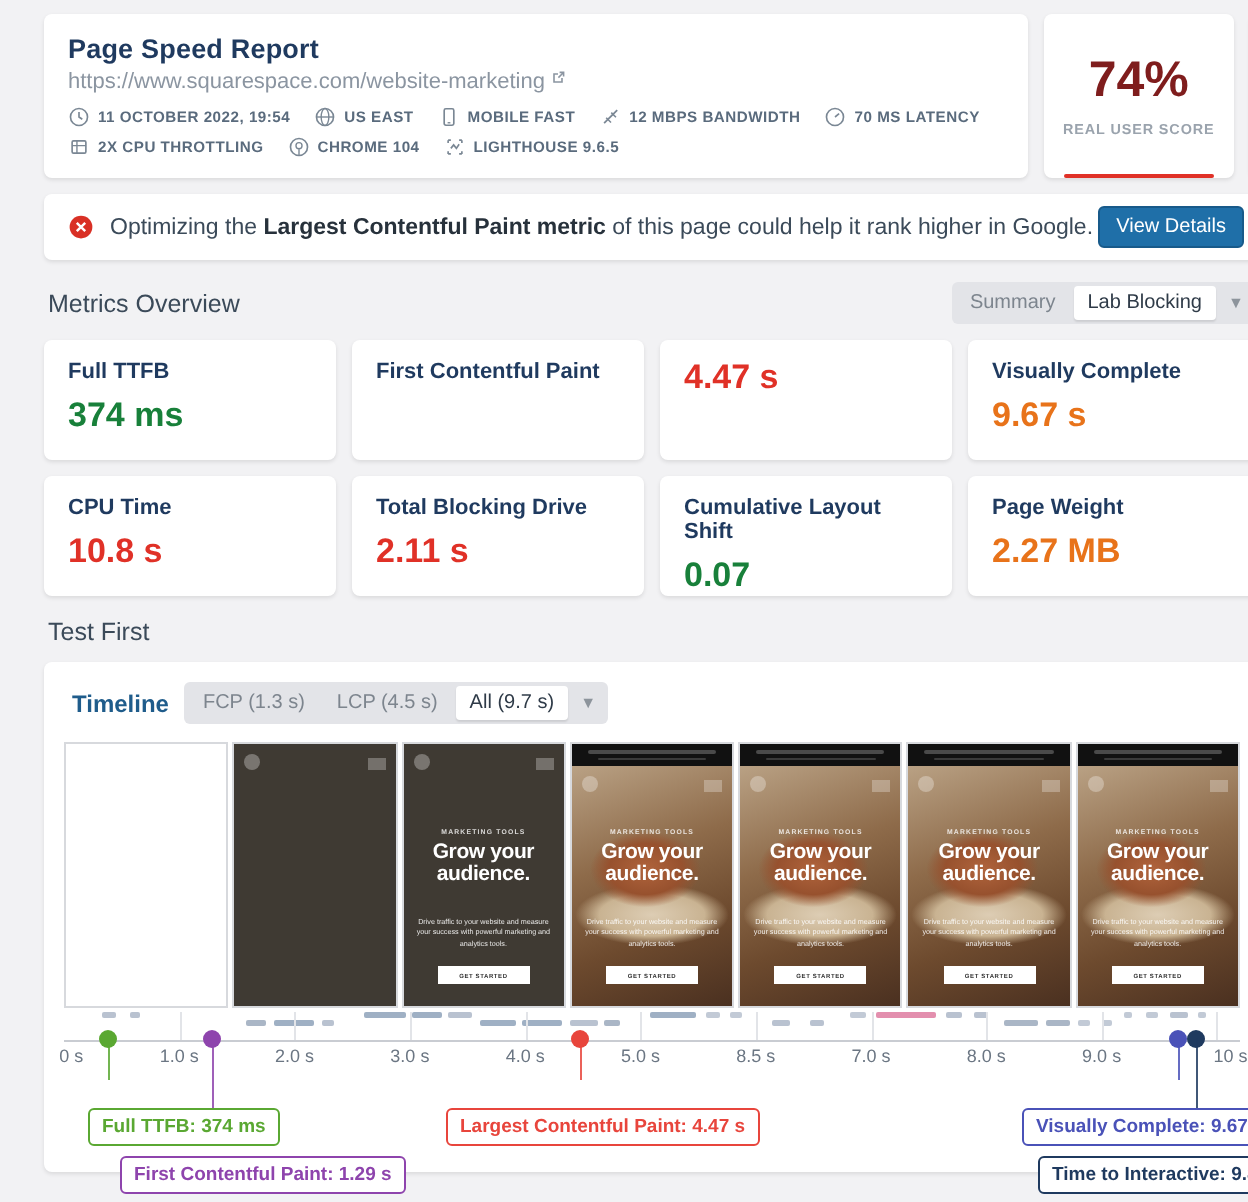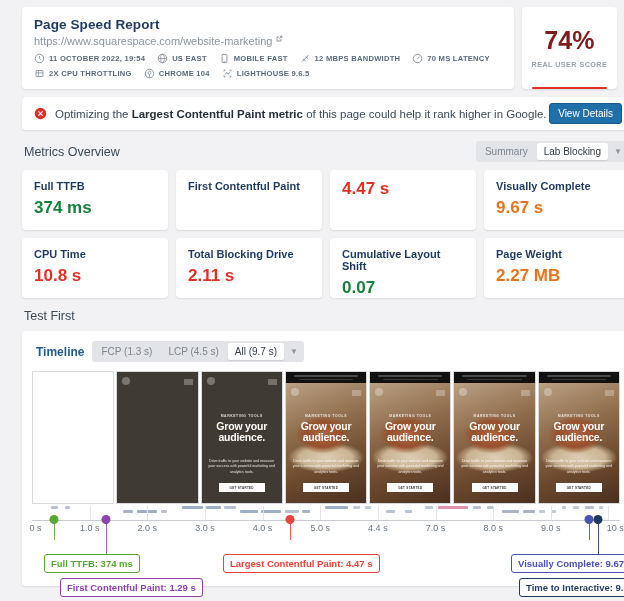--- a/index.html
+++ b/index.html
@@ -641,21 +641,21 @@
           <div class="tick-label" style="left: 9.80392%;">1.0 s</div>
           <div class="vgrid" style="left: 19.6078%;"></div>
           <div class="tick-label" style="left: 19.6078%;">2.0 s</div>
           <div class="vgrid" style="left: 29.4118%;"></div>
           <div class="tick-label" style="left: 29.4118%;">3.0 s</div>
           <div class="vgrid" style="left: 39.2157%;"></div>
           <div class="tick-label" style="left: 39.2157%;">4.0 s</div>
           <div class="vgrid" style="left: 49.0196%;"></div>
           <div class="tick-label" style="left: 49.0196%;">5.0 s</div>
           <div class="vgrid" style="left: 58.8235%;"></div>
-          <div class="tick-label" style="left: 58.8235%;">4.4 s</div>
+          <div class="tick-label" style="left: 58.8235%;">8.5 s</div>
           <div class="vgrid" style="left: 68.6275%;"></div>
           <div class="tick-label" style="left: 68.6275%;">7.0 s</div>
           <div class="vgrid" style="left: 78.4314%;"></div>
           <div class="tick-label" style="left: 78.4314%;">8.0 s</div>
           <div class="vgrid" style="left: 88.2353%;"></div>
           <div class="tick-label" style="left: 88.2353%;">9.0 s</div>
           <div class="vgrid" style="left: 98.0392%;"></div>
           <div class="tick-label" style="left: 98.0392%; transform: translateX(-10%);">10 s</div>
         </div>
       <div id="axis-dots">

